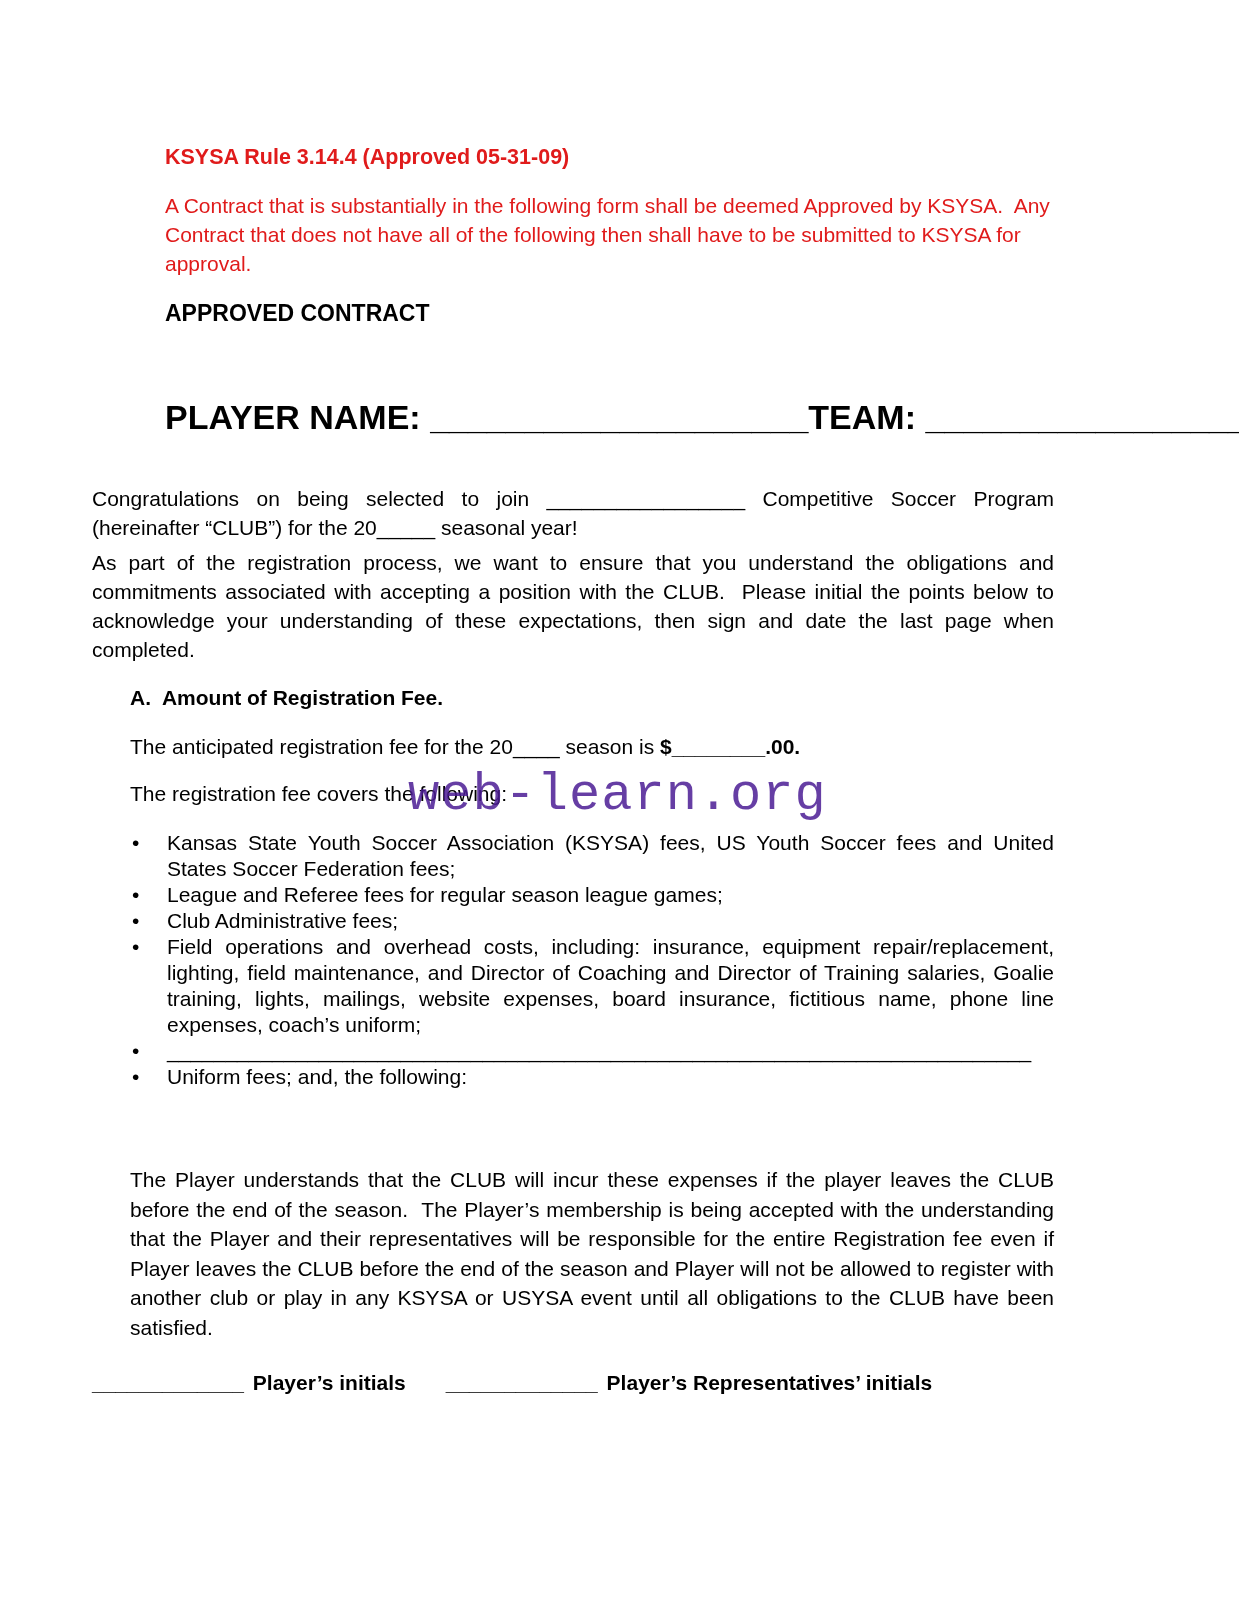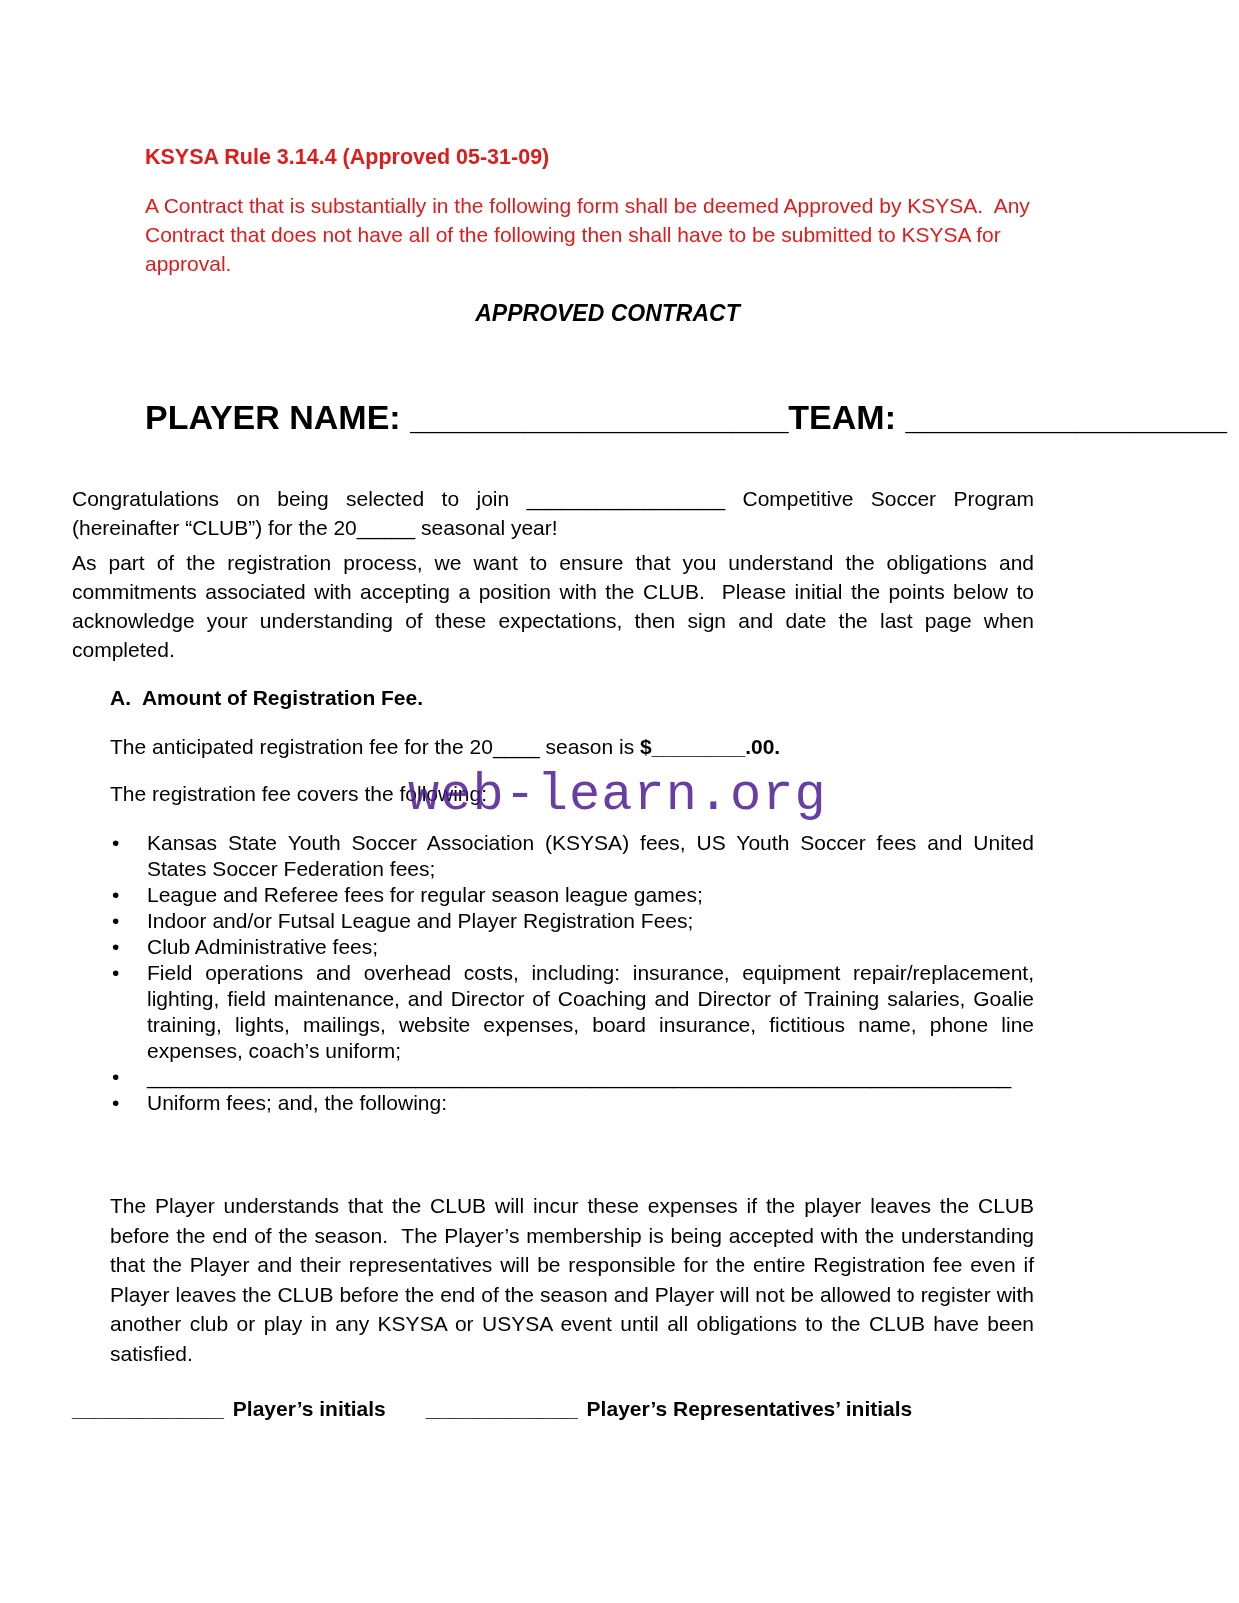--- a/index.html
+++ b/index.html
@@ -6,21 +6,21 @@
   .page {
     position: relative;
     width: 1239px;
     height: 1581px;
     margin: 0 auto;
     background: #ffffff;
     color: #000000;
     font-family: "Liberation Sans", "DejaVu Sans", sans-serif;
     font-size: 21px;
     box-sizing: border-box;
-    padding: 143px 0 0 72px;
+    padding: 143px 0 0 92px;
     overflow: hidden;
   }
   .pre { white-space: pre-wrap; }
   .justify { text-align: justify; }
   .red { color: #e01b1b; }
 
   .top-block { margin-left: 73px; width: 925px; }
   .rule-heading {
     margin: 0;
     font-size: 21.5px;
@@ -29,22 +29,20 @@
   }
   .rule-body {
     margin: 19px 0 0 0;
     line-height: 29px;
   }
   .doc-title {
     margin: 21px 0 0 0;
     font-size: 23px;
     line-height: 29px;
     font-weight: bold;
-    text-align: center;
-    font-style: italic;
   }
   .name-row {
     margin-top: 72px;
     display: flex;
     justify-content: space-between;
     font-size: 34px;
     font-weight: bold;
     line-height: 34px;
     white-space: nowrap;
   }
@@ -125,21 +123,20 @@
   <div class="indent">
     <p class="heading-a pre">A.  Amount of Registration Fee.</p>
 
     <p class="para fee-line pre"><span>The anticipated registration fee for the 20____ season is </span><b>$________.00.</b></p>
 
     <p class="para covers-line pre">The registration fee covers the following:</p>
 
     <ul class="bullets">
       <li>Kansas State Youth Soccer Association (KSYSA) fees, US Youth Soccer fees and United States Soccer Federation fees;</li>
       <li>League and Referee fees for regular season league games;</li>
-      <li>Indoor and/or Futsal League and Player Registration Fees;</li>
       <li>Club Administrative fees;</li>
       <li>Field operations and overhead costs, including: insurance, equipment repair/replacement, lighting, field maintenance, and Director of Coaching and Director of Training salaries, Goalie training, lights, mailings, website expenses, board insurance, fictitious name, phone line expenses, coach’s uniform;</li>
       <li>__________________________________________________________________________</li>
       <li>Uniform fees; and, the following:</li>
     </ul>
 
     <p class="para understanding justify pre">The Player understands that the CLUB will incur these expenses if the player leaves the CLUB before the end of the season.  The Player’s membership is being accepted with the understanding that the Player and their representatives will be responsible for the entire Registration fee even if Player leaves the CLUB before the end of the season and Player will not be allowed to register with another club or play in any KSYSA or USYSA event until all obligations to the CLUB have been satisfied.</p>
   </div>
 
   <p class="initials-line"><span>_____________</span><span class="lbl">Player’s initials</span><span class="blank2">_____________</span><span class="lbl">Player’s Representatives’ initials</span></p>

